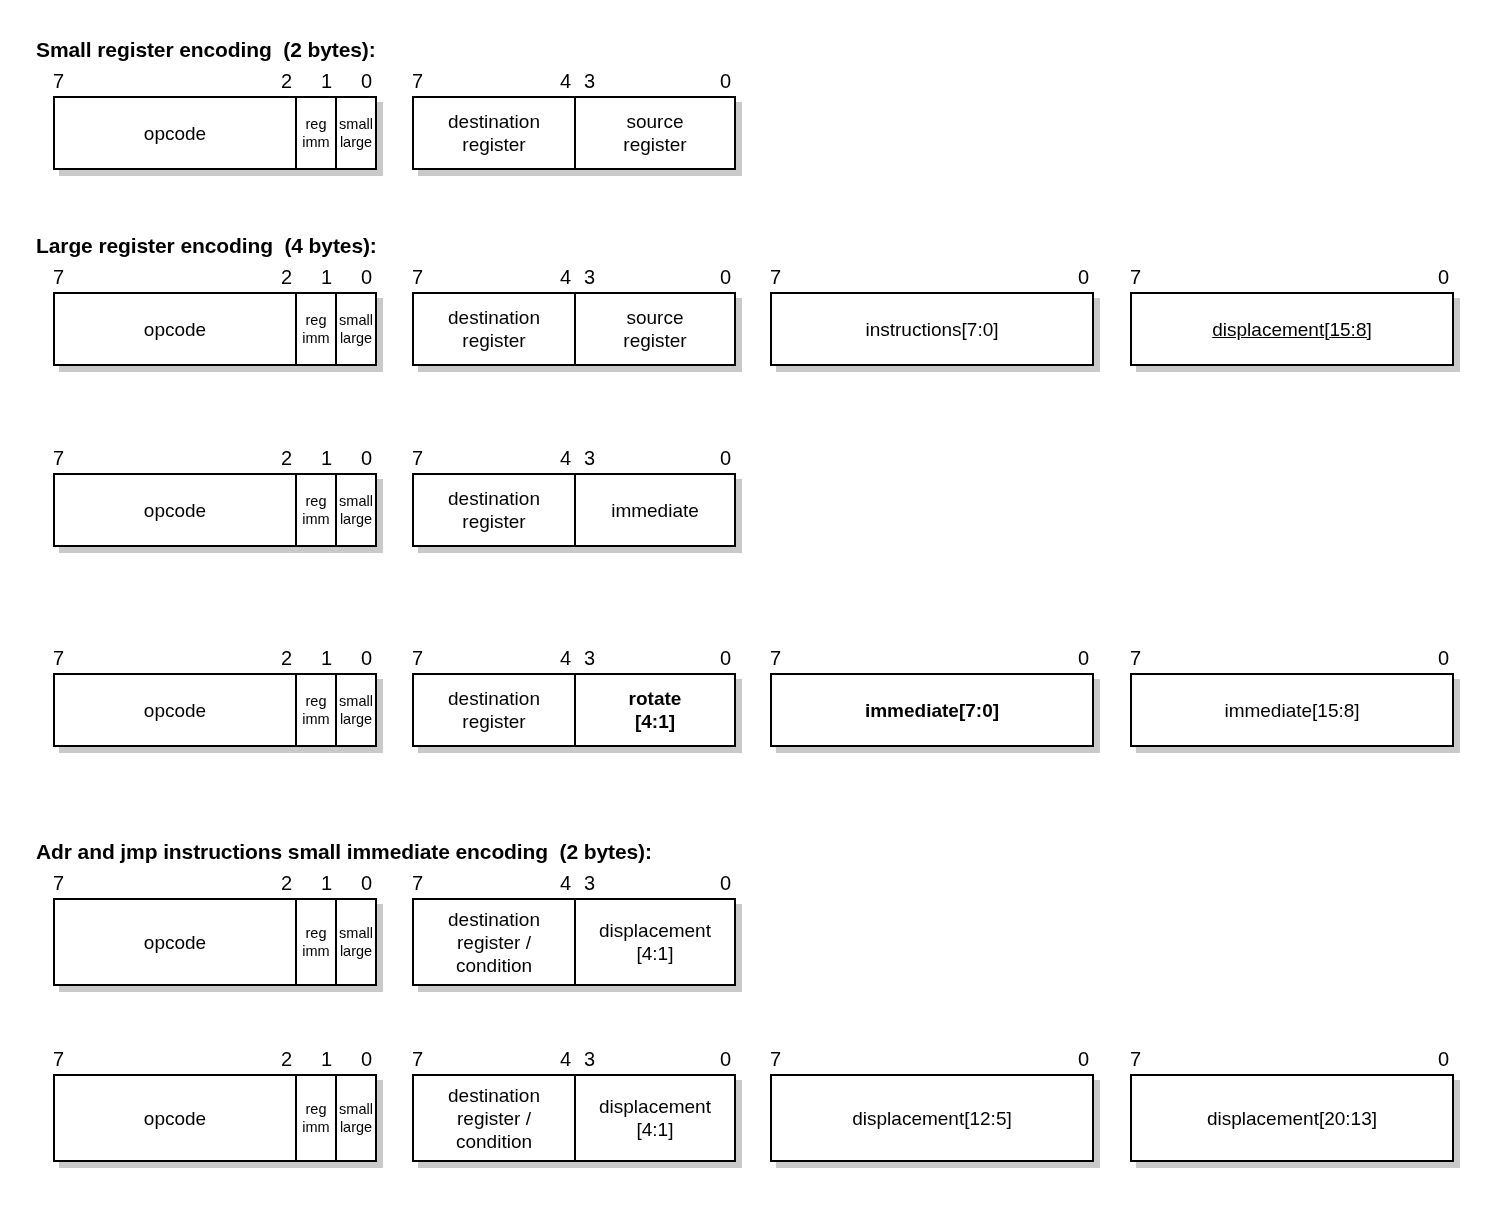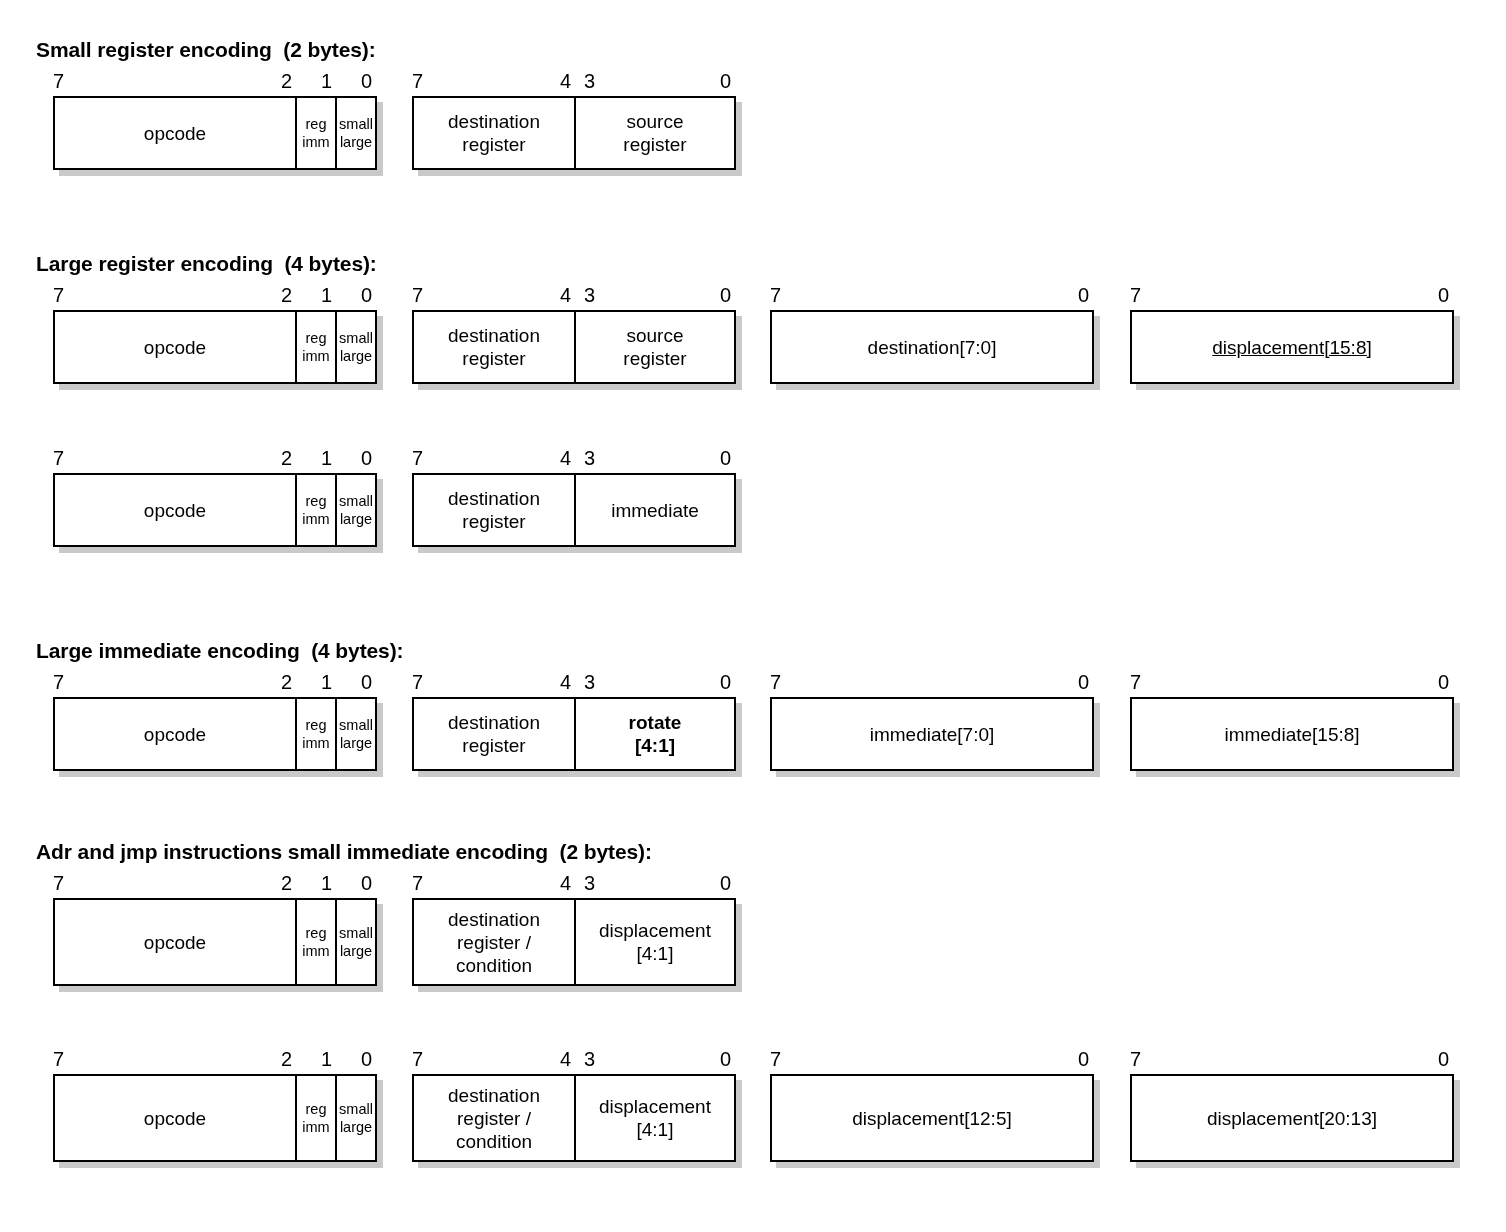--- a/index.html
+++ b/index.html
@@ -126,21 +126,21 @@
             <span class="bit-label left" style="left: 172px;">3</span>
             <span class="bit-label right" style="left: 308px;">0</span>
           </div>
           <div class="fields">
             <div class="field" style="width: 160px;"><span class="field-line">destination</span><span class="field-line">register</span></div>
             <div class="field" style="width: 160px;"><span class="field-line">source</span><span class="field-line">register</span></div>
           </div>
         </div>
       </div>
     </div>
-    <div class="section h-short" style="top: 252px;">
+    <div class="section h-short" style="top: 234px;">
       <div class="section-title">Large register encoding  (4 bytes):</div>
       <div class="byte-row">
         <div class="byte-group" style="left: 17px;">
           <div class="bit-ruler">
             <span class="bit-label left" style="left: 0px;">7</span>
             <span class="bit-label right" style="left: 228px;">2</span>
             <span class="bit-label right" style="left: 268px;">1</span>
             <span class="bit-label right" style="left: 308px;">0</span>
           </div>
           <div class="fields">
@@ -160,21 +160,21 @@
             <div class="field" style="width: 160px;"><span class="field-line">destination</span><span class="field-line">register</span></div>
             <div class="field" style="width: 160px;"><span class="field-line">source</span><span class="field-line">register</span></div>
           </div>
         </div>
         <div class="byte-group" style="left: 734px;">
           <div class="bit-ruler">
             <span class="bit-label left" style="left: 0px;">7</span>
             <span class="bit-label right" style="left: 308px;">0</span>
           </div>
           <div class="fields">
-            <div class="field" style="width: 320px;"><span class="field-line">destination[7:0]</span></div>
+            <div class="field" style="width: 320px;"><span class="field-line">instructions[7:0]</span></div>
           </div>
         </div>
         <div class="byte-group" style="left: 1094px;">
           <div class="bit-ruler">
             <span class="bit-label left" style="left: 0px;">7</span>
             <span class="bit-label right" style="left: 308px;">0</span>
           </div>
           <div class="fields">
             <div class="field" style="width: 320px; text-decoration: underline;"><span class="field-line">displacement[15:8]</span></div>
           </div>
@@ -204,21 +204,20 @@
             <span class="bit-label right" style="left: 308px;">0</span>
           </div>
           <div class="fields">
             <div class="field" style="width: 160px;"><span class="field-line">destination</span><span class="field-line">register</span></div>
             <div class="field" style="width: 160px;"><span class="field-line">immediate</span></div>
           </div>
         </div>
       </div>
     </div>
     <div class="section h-short" style="top: 639px;">
-      <div class="section-title">Large immediate encoding  (4 bytes):</div>
       <div class="byte-row">
         <div class="byte-group" style="left: 17px;">
           <div class="bit-ruler">
             <span class="bit-label left" style="left: 0px;">7</span>
             <span class="bit-label right" style="left: 228px;">2</span>
             <span class="bit-label right" style="left: 268px;">1</span>
             <span class="bit-label right" style="left: 308px;">0</span>
           </div>
           <div class="fields">
             <div class="field" style="width: 240px;"><span class="field-line">opcode</span></div>
@@ -237,21 +236,21 @@
             <div class="field" style="width: 160px;"><span class="field-line">destination</span><span class="field-line">register</span></div>
             <div class="field" style="width: 160px; font-weight: bold;"><span class="field-line">rotate</span><span class="field-line">[4:1]</span></div>
           </div>
         </div>
         <div class="byte-group" style="left: 734px;">
           <div class="bit-ruler">
             <span class="bit-label left" style="left: 0px;">7</span>
             <span class="bit-label right" style="left: 308px;">0</span>
           </div>
           <div class="fields">
-            <div class="field" style="width: 320px;"><span class="field-line">immediate[7:0]</span></div>
+            <div class="field" style="width: 320px; font-weight: bold;"><span class="field-line">immediate[7:0]</span></div>
           </div>
         </div>
         <div class="byte-group" style="left: 1094px;">
           <div class="bit-ruler">
             <span class="bit-label left" style="left: 0px;">7</span>
             <span class="bit-label right" style="left: 308px;">0</span>
           </div>
           <div class="fields">
             <div class="field" style="width: 320px; border-radius: 21px;"><span class="field-line">immediate[15:8]</span></div>
           </div>

